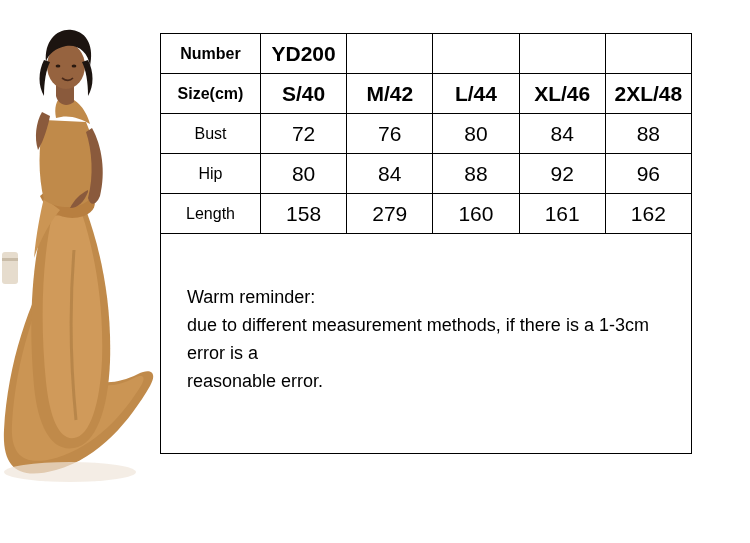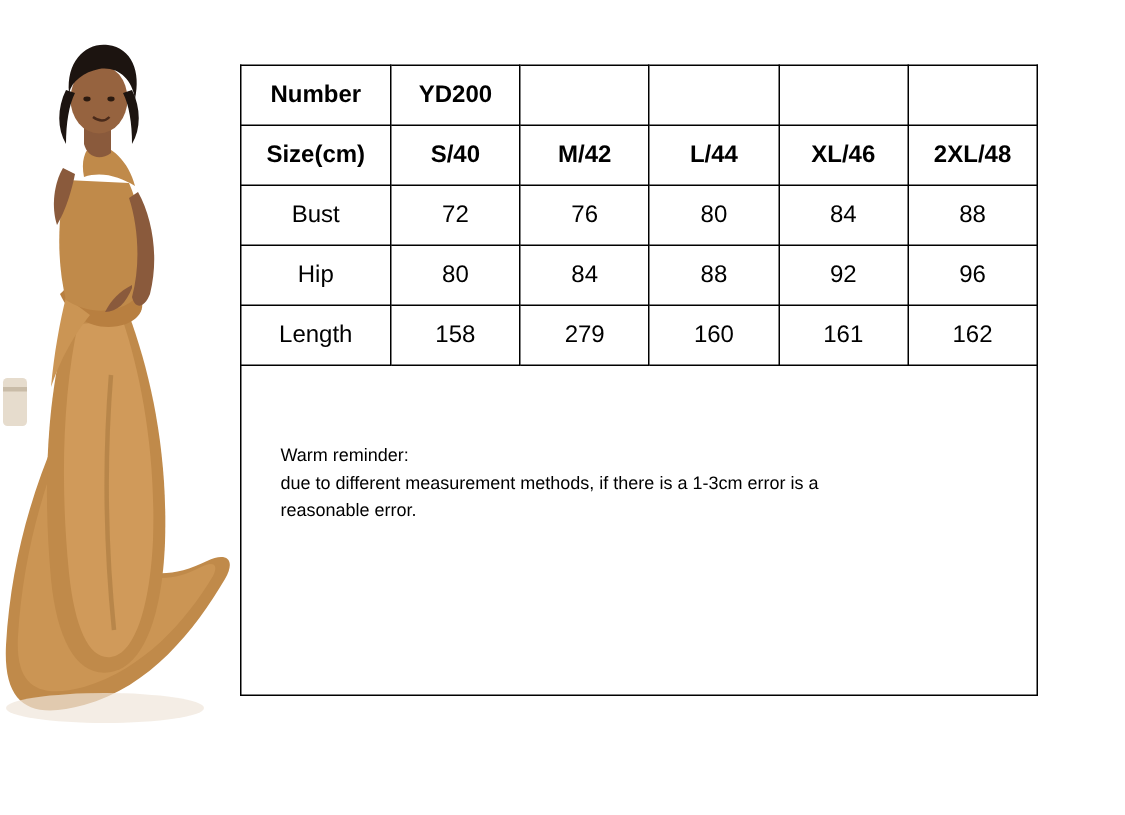--- a/index.html
+++ b/index.html
@@ -28,33 +28,33 @@
     height: 543px;
     background: #ffffff;
     overflow: hidden;
   }
   .photo svg { display: block; }
 
   
   .table-wrap {
     position: absolute;
     left: 160px;
-    top: 43px;
+    top: 33px;
     width: 532px;
   }
   table.size-table {
     border-collapse: collapse;
     width: 532px;
     table-layout: fixed;
   }
   table.size-table td {
     border: 1px solid #000000;
     text-align: center;
     vertical-align: middle;
-    font-size: 16px;
+    font-size: 21px;
     color: #000000;
     height: 40px;
     padding: 0 2px;
     font-weight: bold;
   }
   table.size-table td.label {
     width: 100px;
     font-weight: normal;
     font-size: 16px;
   }
@@ -65,21 +65,21 @@
     font-weight: bold;
   }
   table.size-table td.empty { }
 
   .note-cell {
     border: 1px solid #000000;
     border-top: none;
     width: 532px;
     height: 220px;
     padding: 50px 14px 0 26px;
-    font-size: 12px;
+    font-size: 18px;
     line-height: 1.55;
     color: #000000;
     text-align: left;
     font-weight: normal;
   }
   .note-cell div { font-weight: normal; }
 </style>
 </head>
 <body>
 

